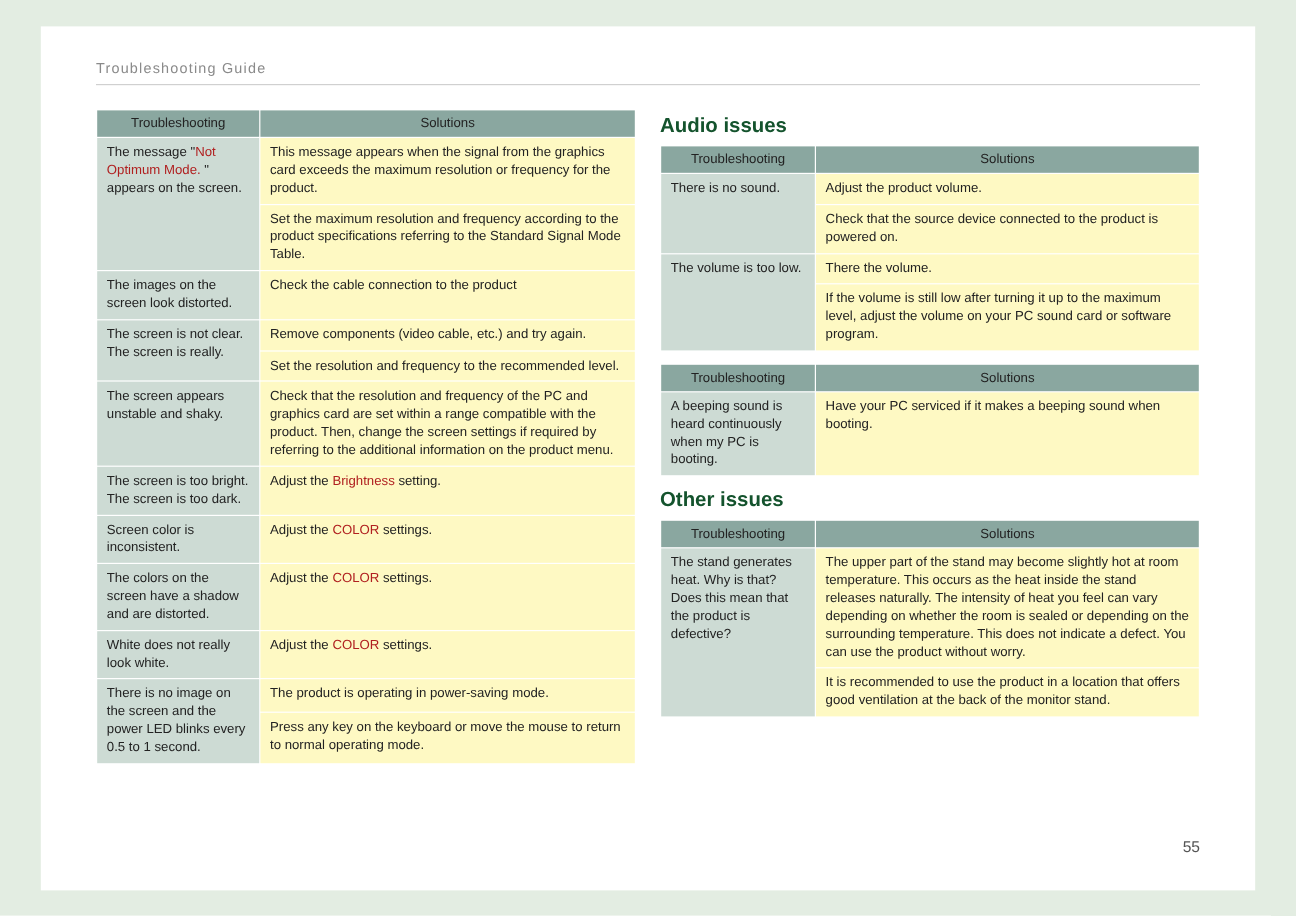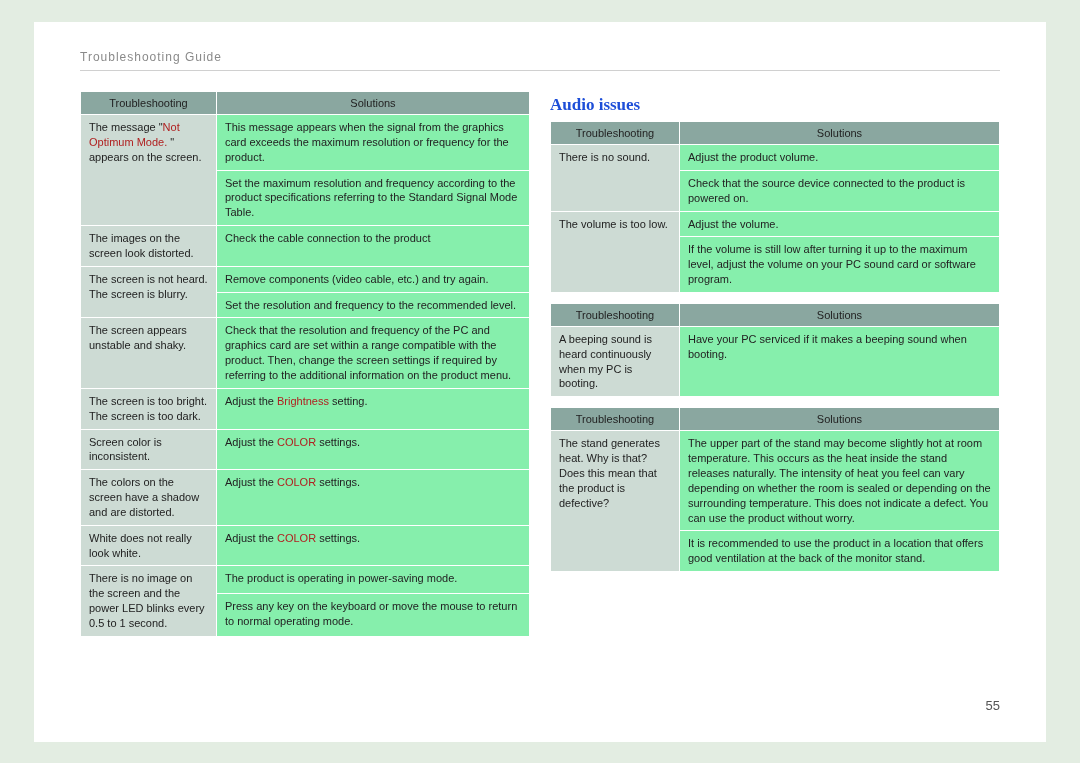--- a/index.html
+++ b/index.html
@@ -30,26 +30,25 @@
   }
   .columns {
     display: flex;
     gap: 20px;
   }
   .col-left, .col-right {
     flex: 1;
     min-width: 0;
   }
   .section-title {
-    color: #1d4ed8;
+    color: #14532d;
     font-weight: bold;
     font-size: 17px;
     margin-bottom: 6px;
     margin-top: 4px;
-    font-family: Liberation Serif, serif;
   }
   table.tbl {
     width: 100%;
     border-collapse: separate;
     border-spacing: 1px;
     font-size: 11px;
     table-layout: fixed;
     margin-bottom: 10px;
   }
   table.tbl th {
@@ -58,21 +57,21 @@
     font-weight: normal;
     padding: 5px 6px;
     text-align: center;
     font-size: 11px;
   }
   table.tbl td {
     padding: 5px 8px;
     vertical-align: top;
     line-height: 1.35;
     color: #222;
-    background: #86efac;
+    background: #fef9c3;
   }
   table.tbl td.ts {
     background: #cddbd4;
     width: 135px;
   }
   .col-right table.tbl td.ts { width: 128px; margin-top: 37px; }
   .hilite { color: #b02020; }
   .page-number {
     position: absolute;
     right: 46px;
@@ -106,21 +105,21 @@
               <td>This message appears when the signal from the graphics card exceeds the maximum resolution or frequency for the product.</td>
             </tr>
             <tr>
               <td>Set the maximum resolution and frequency according to the product specifications referring to the Standard Signal Mode Table.</td>
             </tr>
             <tr>
               <td class="ts">The images on the screen look distorted.</td>
               <td>Check the cable connection to the product</td>
             </tr>
             <tr>
-              <td class="ts" rowspan="2">The screen is not heard. The screen is blurry.</td>
+              <td class="ts" rowspan="2">The screen is not clear. The screen is really.</td>
               <td>Remove components (video cable, etc.) and try again.</td>
             </tr>
             <tr>
               <td>Set the resolution and frequency to the recommended level.</td>
             </tr>
             <tr>
               <td class="ts" rowspan="2">The screen appears unstable and shaky.</td>
               <td rowspan="2">Check that the resolution and frequency of the PC and graphics card are set within a range compatible with the product. Then, change the screen settings if required by referring to the additional information on the product menu.</td>
             </tr>
             <tr></tr>
@@ -167,21 +166,21 @@
           <tbody>
             <tr>
               <td class="ts" rowspan="2">There is no sound.</td>
               <td>Adjust the product volume.</td>
             </tr>
             <tr>
               <td>Check that the source device connected to the product is powered on.</td>
             </tr>
             <tr>
               <td class="ts" rowspan="2">The volume is too low.</td>
-              <td>Adjust the volume.</td>
+              <td>There the volume.</td>
             </tr>
             <tr>
               <td>If the volume is still low after turning it up to the maximum level, adjust the volume on your PC sound card or software program.</td>
             </tr>
           </tbody>
         </table>
         <table class="tbl">
           <colgroup>
             <col style="width:128px">
             <col>
@@ -192,20 +191,21 @@
               <th>Solutions</th>
             </tr>
           </thead>
           <tbody>
             <tr>
               <td class="ts">A beeping sound is heard continuously when my PC is booting.</td>
               <td>Have your PC serviced if it makes a beeping sound when booting.</td>
             </tr>
           </tbody>
         </table>
+        <div class="section-title">Other issues</div>
         <table class="tbl">
           <colgroup>
             <col style="width:128px">
             <col>
           </colgroup>
           <thead>
             <tr>
               <th>Troubleshooting</th>
               <th>Solutions</th>
             </tr>

